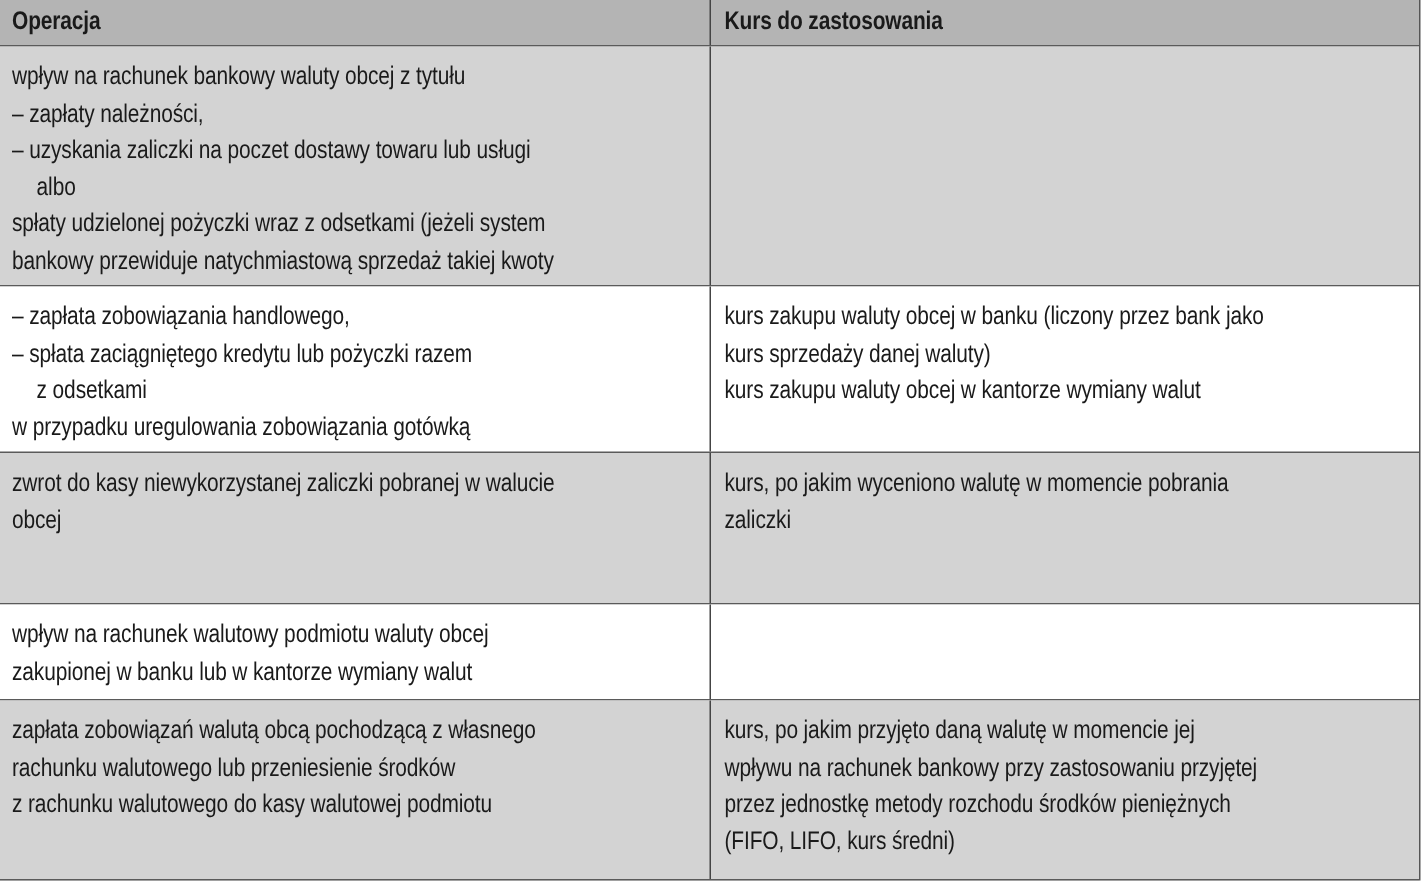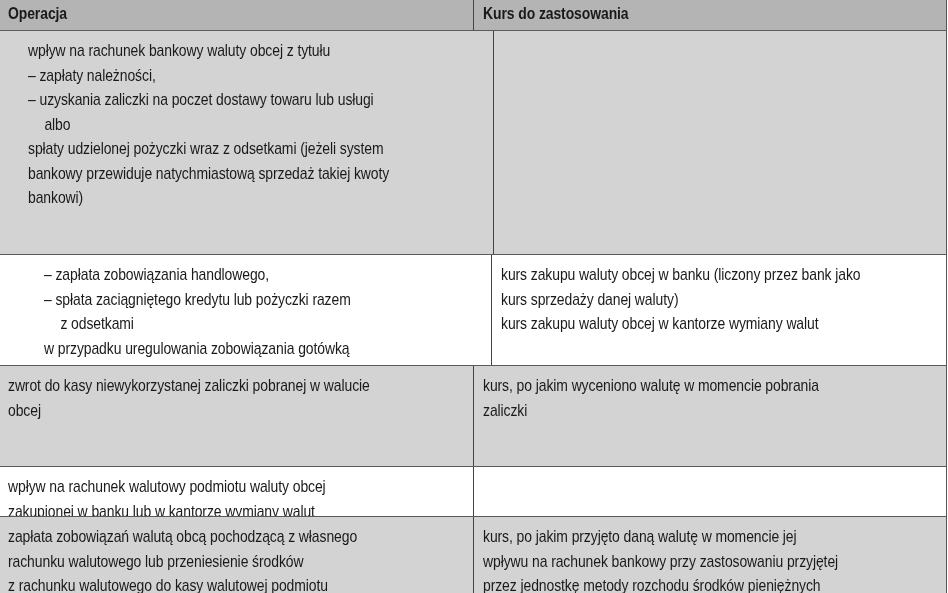--- a/index.html
+++ b/index.html
@@ -66,32 +66,32 @@
   <div class="row header" style="height:37px;">
     <div class="cell left">
       <span class="line">Operacja</span>
     </div>
     <div class="cell right">
       <span class="line">Kurs do zastosowania</span>
     </div>
   </div>
 
   <div id="rows-container">
-      <div class="row shaded" style="height: 224px; padding-left: 20px;">
+      <div class="row shaded" style="height: 160px;">
         <div class="cell left">
           <span class="line">wpływ na rachunek bankowy waluty obcej z tytułu</span>
           <span class="line">– zapłaty należności,</span>
           <span class="line">– uzyskania zaliczki na poczet dostawy towaru lub usługi</span>
           <span class="line indent">albo</span>
           <span class="line">spłaty udzielonej pożyczki wraz z odsetkami (jeżeli system</span>
           <span class="line">bankowy przewiduje natychmiastową sprzedaż takiej kwoty</span>
           <span class="line">bankowi)</span>
         </div>
       </div>
-      <div class="row white" style="height: 111px; padding-left: 36px;">
+      <div class="row white" style="height: 111px;">
         <div class="cell left">
           <span class="line">– zapłata zobowiązania handlowego,</span>
           <span class="line">– spłata zaciągniętego kredytu lub pożyczki razem</span>
           <span class="line indent">z odsetkami</span>
           <span class="line">w przypadku uregulowania zobowiązania gotówką</span>
         </div>
         <div class="cell right">
           <span class="line">kurs zakupu waluty obcej w banku (liczony przez bank jako</span>
           <span class="line">kurs sprzedaży danej waluty)</span>
           <span class="line">kurs zakupu waluty obcej w kantorze wymiany walut</span>
@@ -100,21 +100,21 @@
       <div class="row shaded" style="height: 101px;">
         <div class="cell left">
           <span class="line">zwrot do kasy niewykorzystanej zaliczki pobranej w walucie</span>
           <span class="line">obcej</span>
         </div>
         <div class="cell right">
           <span class="line">kurs, po jakim wyceniono walutę w momencie pobrania</span>
           <span class="line">zaliczki</span>
         </div>
       </div>
-      <div class="row white" style="height: 50px;">
+      <div class="row white" style="height: 64px;">
         <div class="cell left">
           <span class="line">wpływ na rachunek walutowy podmiotu waluty obcej</span>
           <span class="line">zakupionej w banku lub w kantorze wymiany walut</span>
         </div>
       </div>
       <div class="row shaded" style="height: 120px;">
         <div class="cell left">
           <span class="line">zapłata zobowiązań walutą obcą pochodzącą z własnego</span>
           <span class="line">rachunku walutowego lub przeniesienie środków</span>
           <span class="line">z rachunku walutowego do kasy walutowej podmiotu</span>

